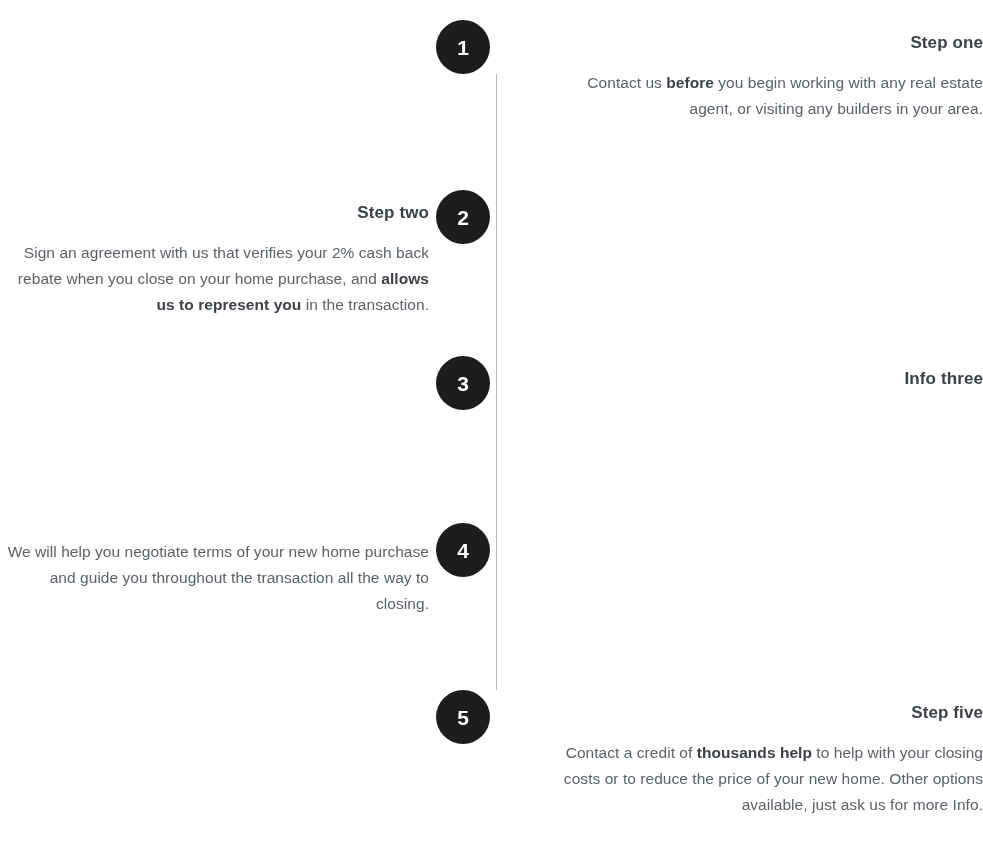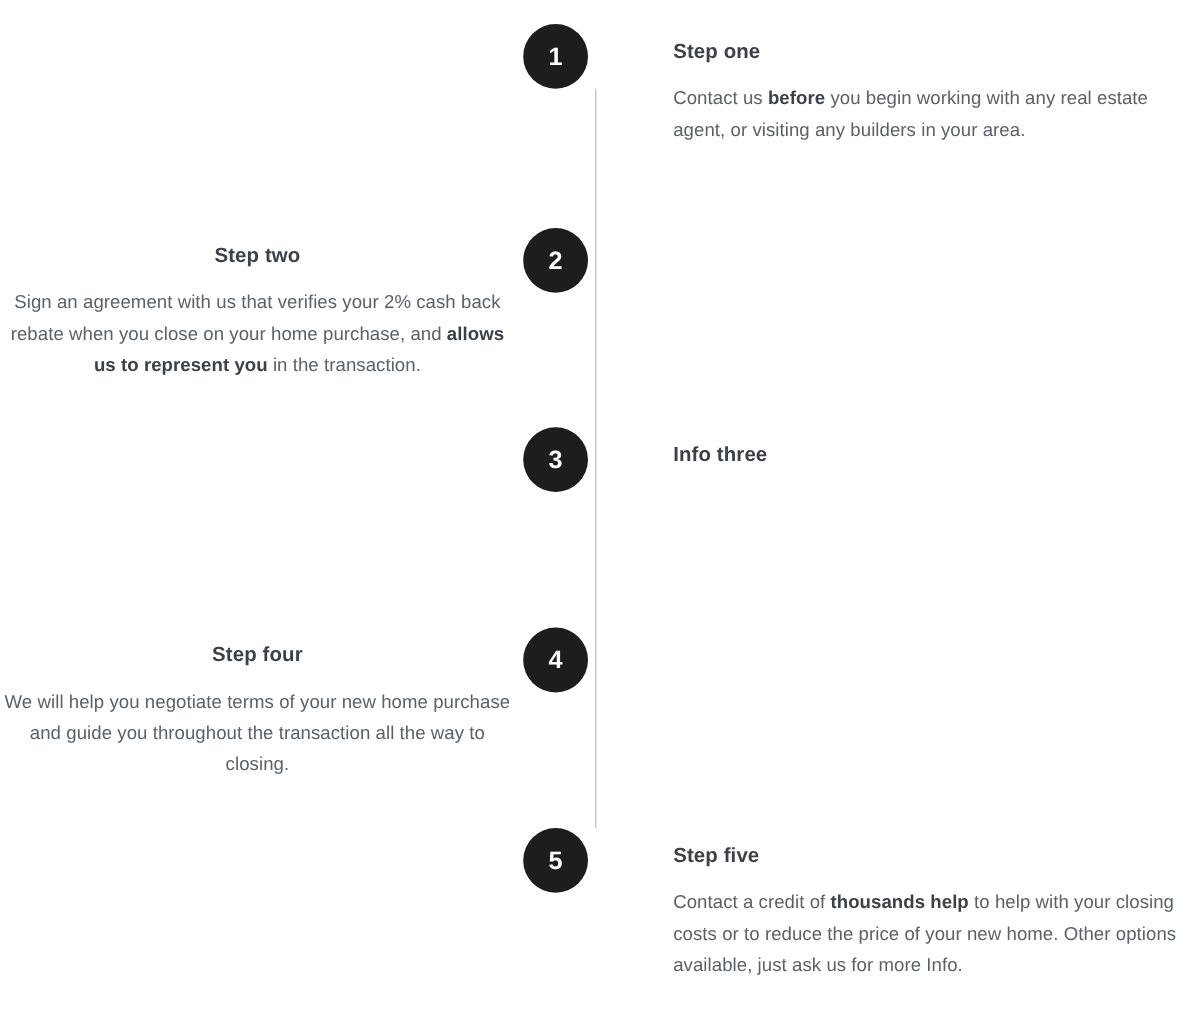--- a/index.html
+++ b/index.html
@@ -53,21 +53,21 @@
 
   .col-center {
     width: 68px;
     display: flex;
     justify-content: center;
     flex: 0 0 68px;
   }
 
   .col-right {
     width: 486px;
-    text-align: left;
+    text-align: right;
   }
 
   .badge {
     width: 54px;
     height: 54px;
     border-radius: 50%;
     background: #1d1d1f;
     color: #ffffff;
     font-size: 21px;
     font-weight: bold;
@@ -107,21 +107,20 @@
   }
 
   .col-right .step-title,
   .col-right .step-body {
     padding-left: 64px;
   }
 
   .col-left .step-title,
   .col-left .step-body {
     padding-right: 0;
-    text-align: center;
   }
 
   .empty-col { }
 </style>
 </head>
 <body>
 
 <div id="timeline">
 
   <div class="timeline-spine" style="top:74px; height:616px;"></div>
@@ -153,21 +152,20 @@
     <div class="col col-center">
       <div class="badge">3</div>
     </div>
     <div class="col col-right">
       <p class="step-title">Info three</p>
     </div>
   </div>
 
   <div class="step-row" style="top:523px;">
     <div class="col col-left">
-      <p class="step-title">Step four</p>
       <p class="step-body"><span>We will help you negotiate terms of your new home purchase and guide you throughout the transaction all the way to closing.</span></p>
     </div>
     <div class="col col-center">
       <div class="badge">4</div>
     </div>
     <div class="col col-right empty-col"></div>
   </div>
 
   <div class="step-row" style="top:690px;">
     <div class="col col-left empty-col"></div>

